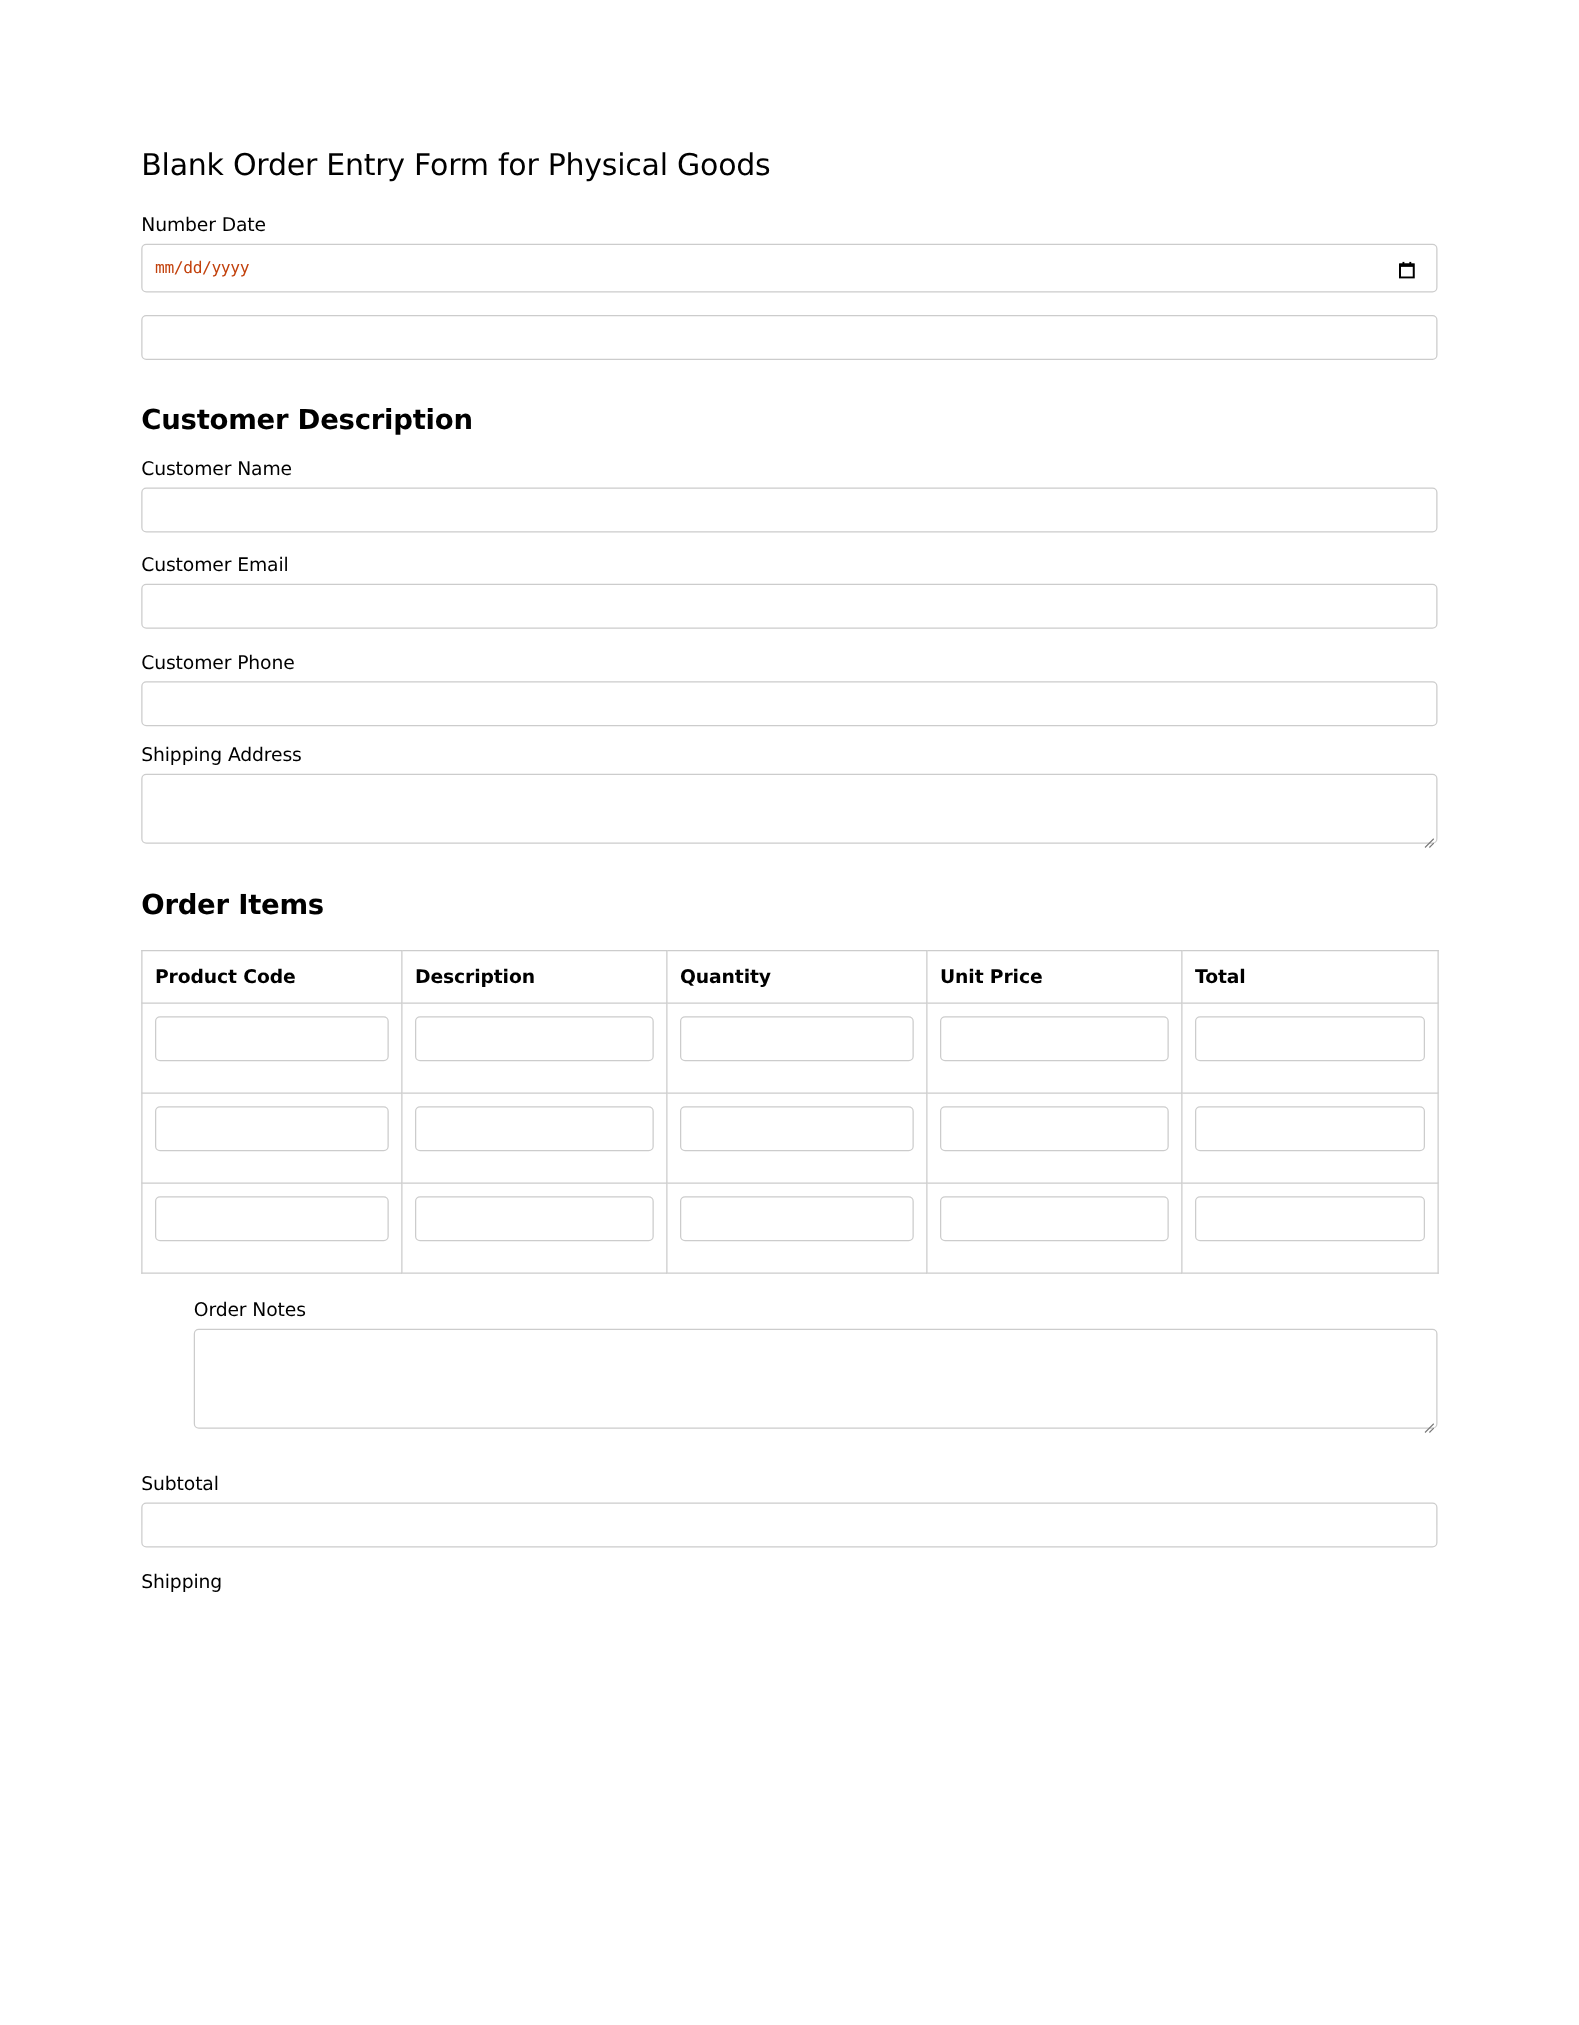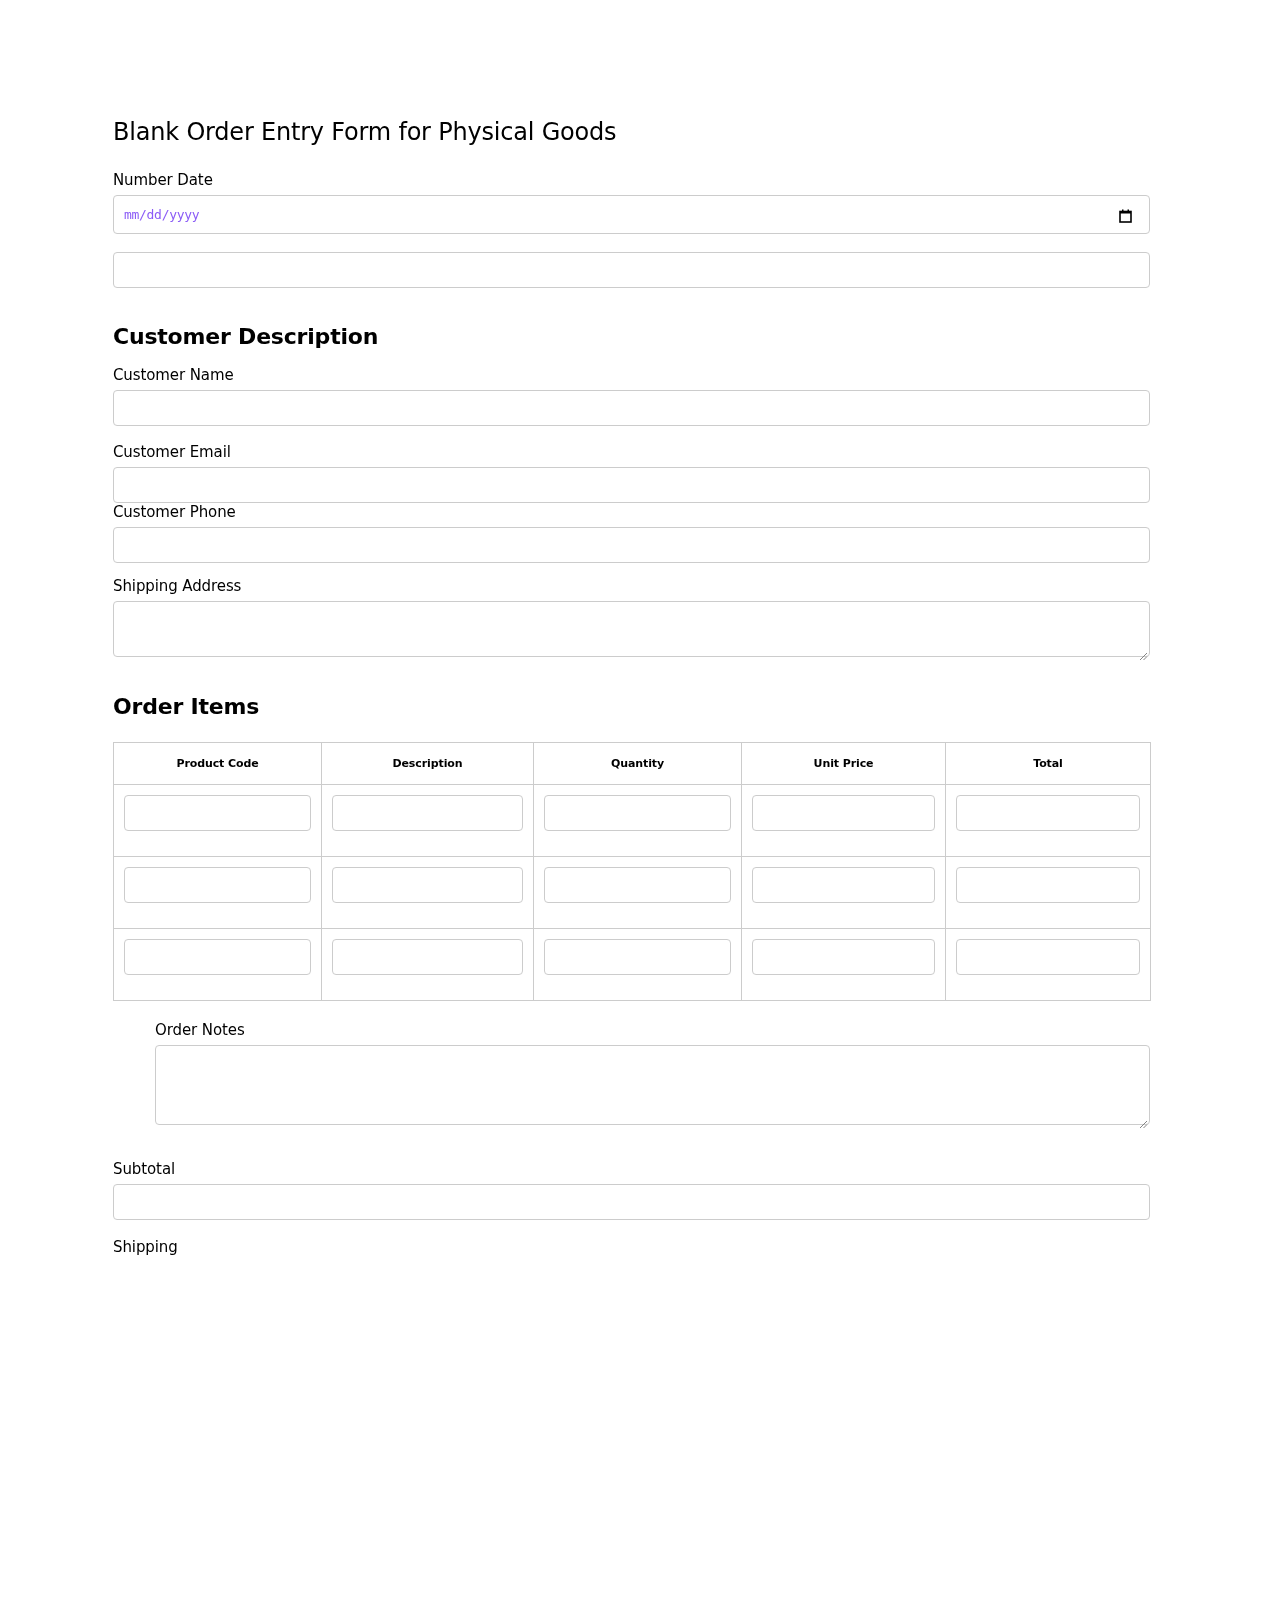--- a/index.html
+++ b/index.html
@@ -66,21 +66,21 @@
     .date-input {
       height: 39px;
     }
     .date-text {
       position: absolute;
       left: 10px;
       top: 10px;
       font-family: "DejaVu Sans Mono", "Liberation Mono", monospace;
       font-size: 13px;
       line-height: 18px;
-      color: #8b5cf6;
+      color: #c2410c;
       letter-spacing: -0.3px;
     }
     .calendar-icon {
       position: absolute;
       right: 17px;
       top: 12px;
       width: 13px;
       height: 14px;
     }
     .textarea {
@@ -104,25 +104,24 @@
       table-layout: fixed;
     }
     table.items th, table.items td {
       border: 1px solid #cccccc;
       text-align: left;
       vertical-align: top;
     }
     table.items th {
       height: 41px;
       padding: 0 10px;
-      font-size: 11px;
+      font-size: 15px;
       font-weight: bold;
       line-height: 41px;
       letter-spacing: -0.1px;
-      text-align: center;
     }
     table.items td {
       height: 72px;
       padding: 10px 10px 0 10px;
     }
     .cell-input {
       display: block;
       width: 100%;
       height: 36px;
       border: 1px solid #cccccc;
@@ -162,21 +161,21 @@
     <div class="field" style="margin-top:14px;">
       <label class="label">Customer Name</label>
       <div class="input"></div>
     </div>
 
     <div class="field" style="margin-top:17px;">
       <label class="label">Customer Email</label>
       <div class="input"></div>
     </div>
 
-    <div class="field" style="">
+    <div class="field" style="margin-top:18px;">
       <label class="label">Customer Phone</label>
       <div class="input"></div>
     </div>
 
     <div class="field" style="margin-top:14px;">
       <label class="label">Shipping Address</label>
       <div class="textarea" style="height:56px;">
         <span class="resize-handle">
           <svg width="9" height="9" viewBox="0 0 9 9">
             <line x1="1" y1="8" x2="8" y2="1" stroke="#777" stroke-width="0.9"></line>

